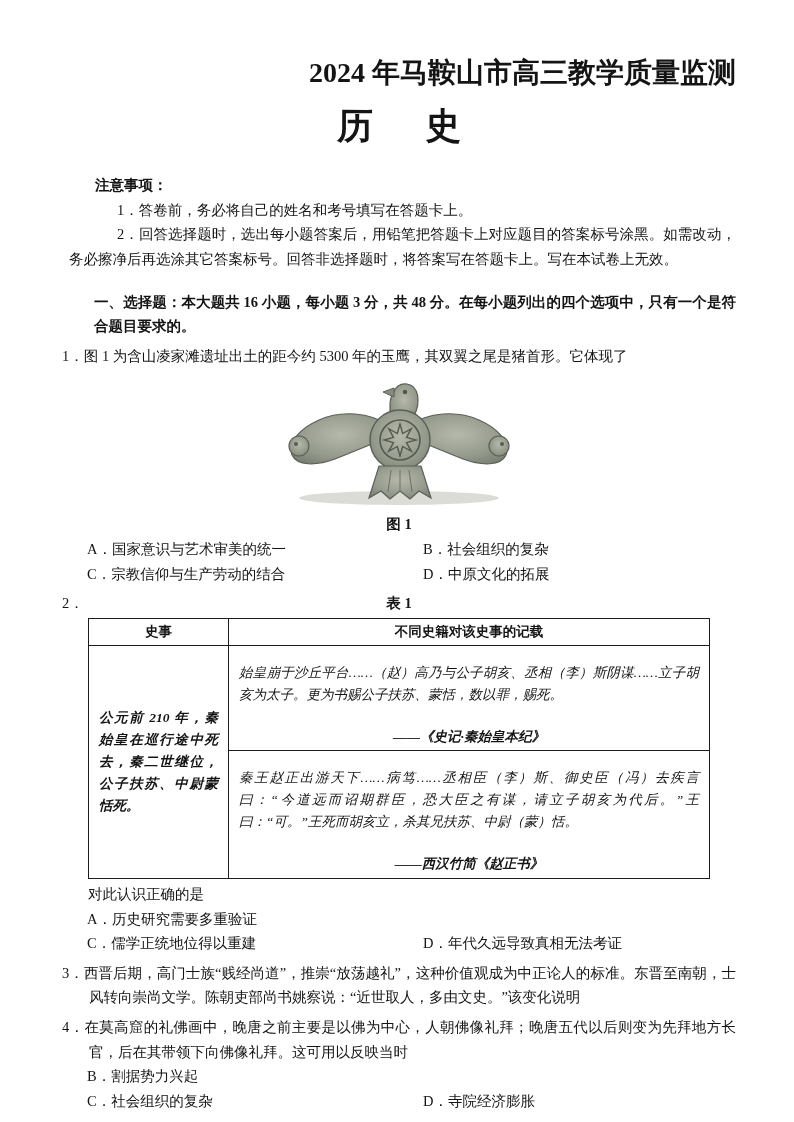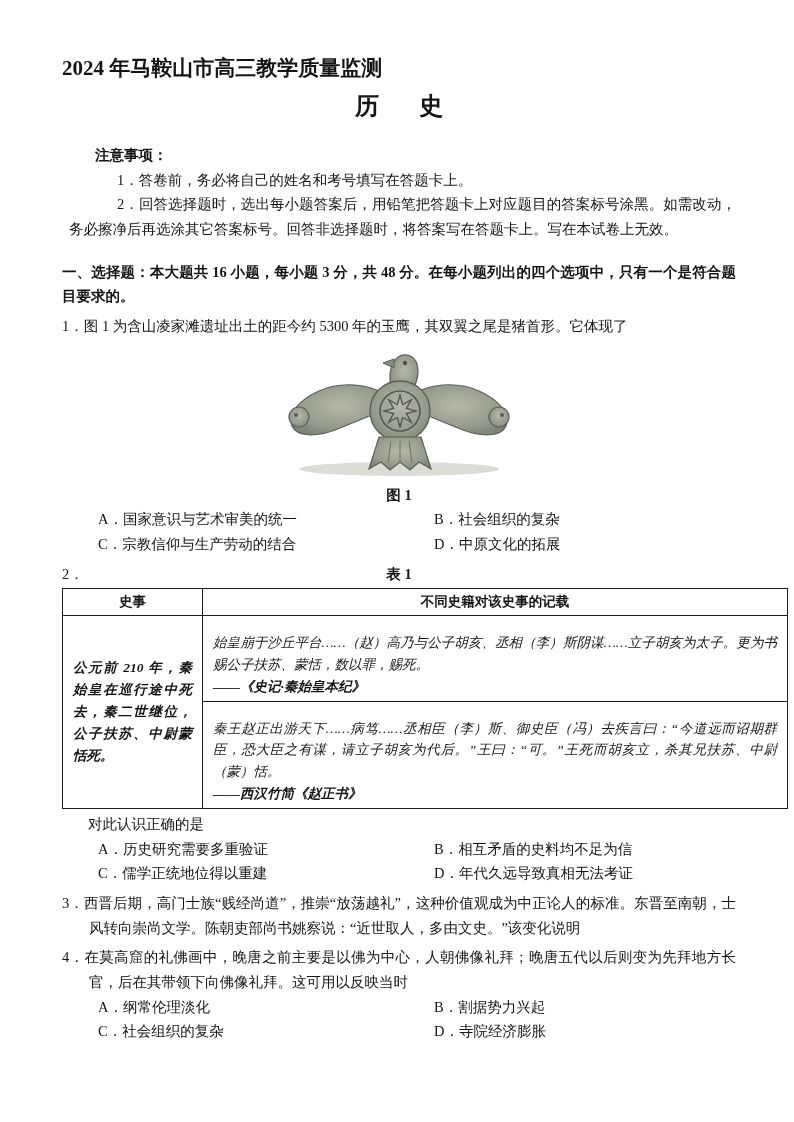--- a/index.html
+++ b/index.html
@@ -3,43 +3,43 @@
 <meta charset="utf-8">
 <style>
   * { margin:0; padding:0; box-sizing:border-box; }
   html,body { background:#e9e9e9; }
   .page {
     width:794px; height:1122px; margin:0 auto; background:#ffffff; color:#141414;
     font-family:"Liberation Serif","DejaVu Serif",serif;
     font-size:14.5px; line-height:1.7;
     padding:54px 58px 30px 62px; position:relative; overflow:hidden;
   }
-  .title { text-align:left; font-weight:bold; font-size:21px; line-height:1.35; }
-  .subject { text-align:center; font-weight:bold; font-size:24px; letter-spacing:8px; text-indent:8px; margin-top:4px;font-family:Liberation Serif, serif; }
+  .title { text-align:right; font-weight:bold; font-size:28px; line-height:1.35; }
+  .subject { text-align:center; font-weight:bold; font-size:36px; letter-spacing:8px; text-indent:8px; margin-top:4px;font-family:Liberation Serif, serif; }
   .notice { margin-top:16px;margin-left:7px; }
   .notice-heading { font-weight:bold; text-indent:26px; }
   .notice-item { text-indent:48px; text-align:justify; }
-  .section-heading { margin-top:18px; font-weight:bold; text-align:justify; }
+  .section-heading { margin-top:18px; font-weight:bold; text-align:justify;margin-left:32px; }
   .question { margin-top:5px; }
   .q-stem { padding-left:27px; text-indent:-27px; text-align:justify; }
   .figure { text-align:center; margin:4px 0 0; line-height:0; }
   .fig-caption { text-align:center; font-weight:bold; margin-top:2px; }
-  .options { margin-left:36px; }
+  .options { margin-left:25px; }
   .opt-row { display:flex; }
   .opt-first { width:336px; flex:0 0 336px; }
   .q2-head { position:relative; }
   .q2-num { position:absolute; left:0; top:0; }
   .table-caption { text-align:center; font-weight:bold; }
-  table.hist { border-collapse:collapse; width:726px; margin:2px auto 3px;border-radius:21px; }
+  table.hist { border-collapse:collapse; width:622px; margin:2px auto 3px;border-radius:21px; }
   table.hist th, table.hist td { border:1.6px solid #1c1c1c; padding:3px 10px; font-size:13.5px; line-height:1.62; vertical-align:middle; }
   table.hist th { text-align:center; font-weight:bold; padding:2px 6px; }
   .col-event { width:140px; }
   .event-cell { font-style:italic; font-weight:bold; text-align:justify; padding:6px 8px; }
   .record-text { font-style:italic; text-align:justify;margin-top:13px; }
-  .record-source { font-style:italic; font-weight:bold; text-align:left; }
+  .record-source { font-style:italic; font-weight:bold; text-align:center;margin-top:20px; }
   .q-sub { margin-left:26px; }
   .shadow { fill:#dcdcd6; }
 </style>
 </head>
 <body>
 
 <div class="page">
 
   <div class="title">2024 年马鞍山市高三教学质量监测</div>
   <div class="subject">历　史</div>
@@ -123,38 +123,36 @@
           <div class="record-text">秦王赵正出游天下……病笃……丞相臣（李）斯、御史臣（冯）去疾言曰：“今道远而诏期群臣，恐大臣之有谋，请立子胡亥为代后。”王曰：“可。”王死而胡亥立，杀其兄扶苏、中尉（蒙）恬。</div>
           <div class="record-source">——西汉竹简《赵正书》</div>
         </td>
       </tr>
     </tbody>
       </table>
     <div class="q-sub">对此认识正确的是</div>
     <div class="options">
       <div class="opt-row">
         <div class="opt-first">A．历史研究需要多重验证</div>
-        <div>B．相互矛盾的史料均不足为信</div>
       </div>
       <div class="opt-row">
         <div class="opt-first">C．儒学正统地位得以重建</div>
         <div>D．年代久远导致真相无法考证</div>
       </div>
     </div>
   </div>
 
   <div class="question">
     <div class="q-stem"><span class="q-num">3．</span><span>西晋后期，高门士族“贱经尚道”，推崇“放荡越礼”，这种价值观成为中正论人的标准。东晋至南朝，士风转向崇尚文学。陈朝吏部尚书姚察说：“近世取人，多由文史。”该变化说明</span></div>
   </div>
 
   <div class="question">
     <div class="q-stem"><span class="q-num">4．</span><span>在莫高窟的礼佛画中，晚唐之前主要是以佛为中心，人朝佛像礼拜；晚唐五代以后则变为先拜地方长官，后在其带领下向佛像礼拜。这可用以反映当时</span></div>
     <div class="options">
       <div class="opt-row">
-        <div class="opt-first">A．纲常伦理淡化</div>
         <div>B．割据势力兴起</div>
       </div>
       <div class="opt-row">
         <div class="opt-first">C．社会组织的复杂</div>
         <div>D．寺院经济膨胀</div>
       </div>
     </div>
   </div>
 
 </div>

